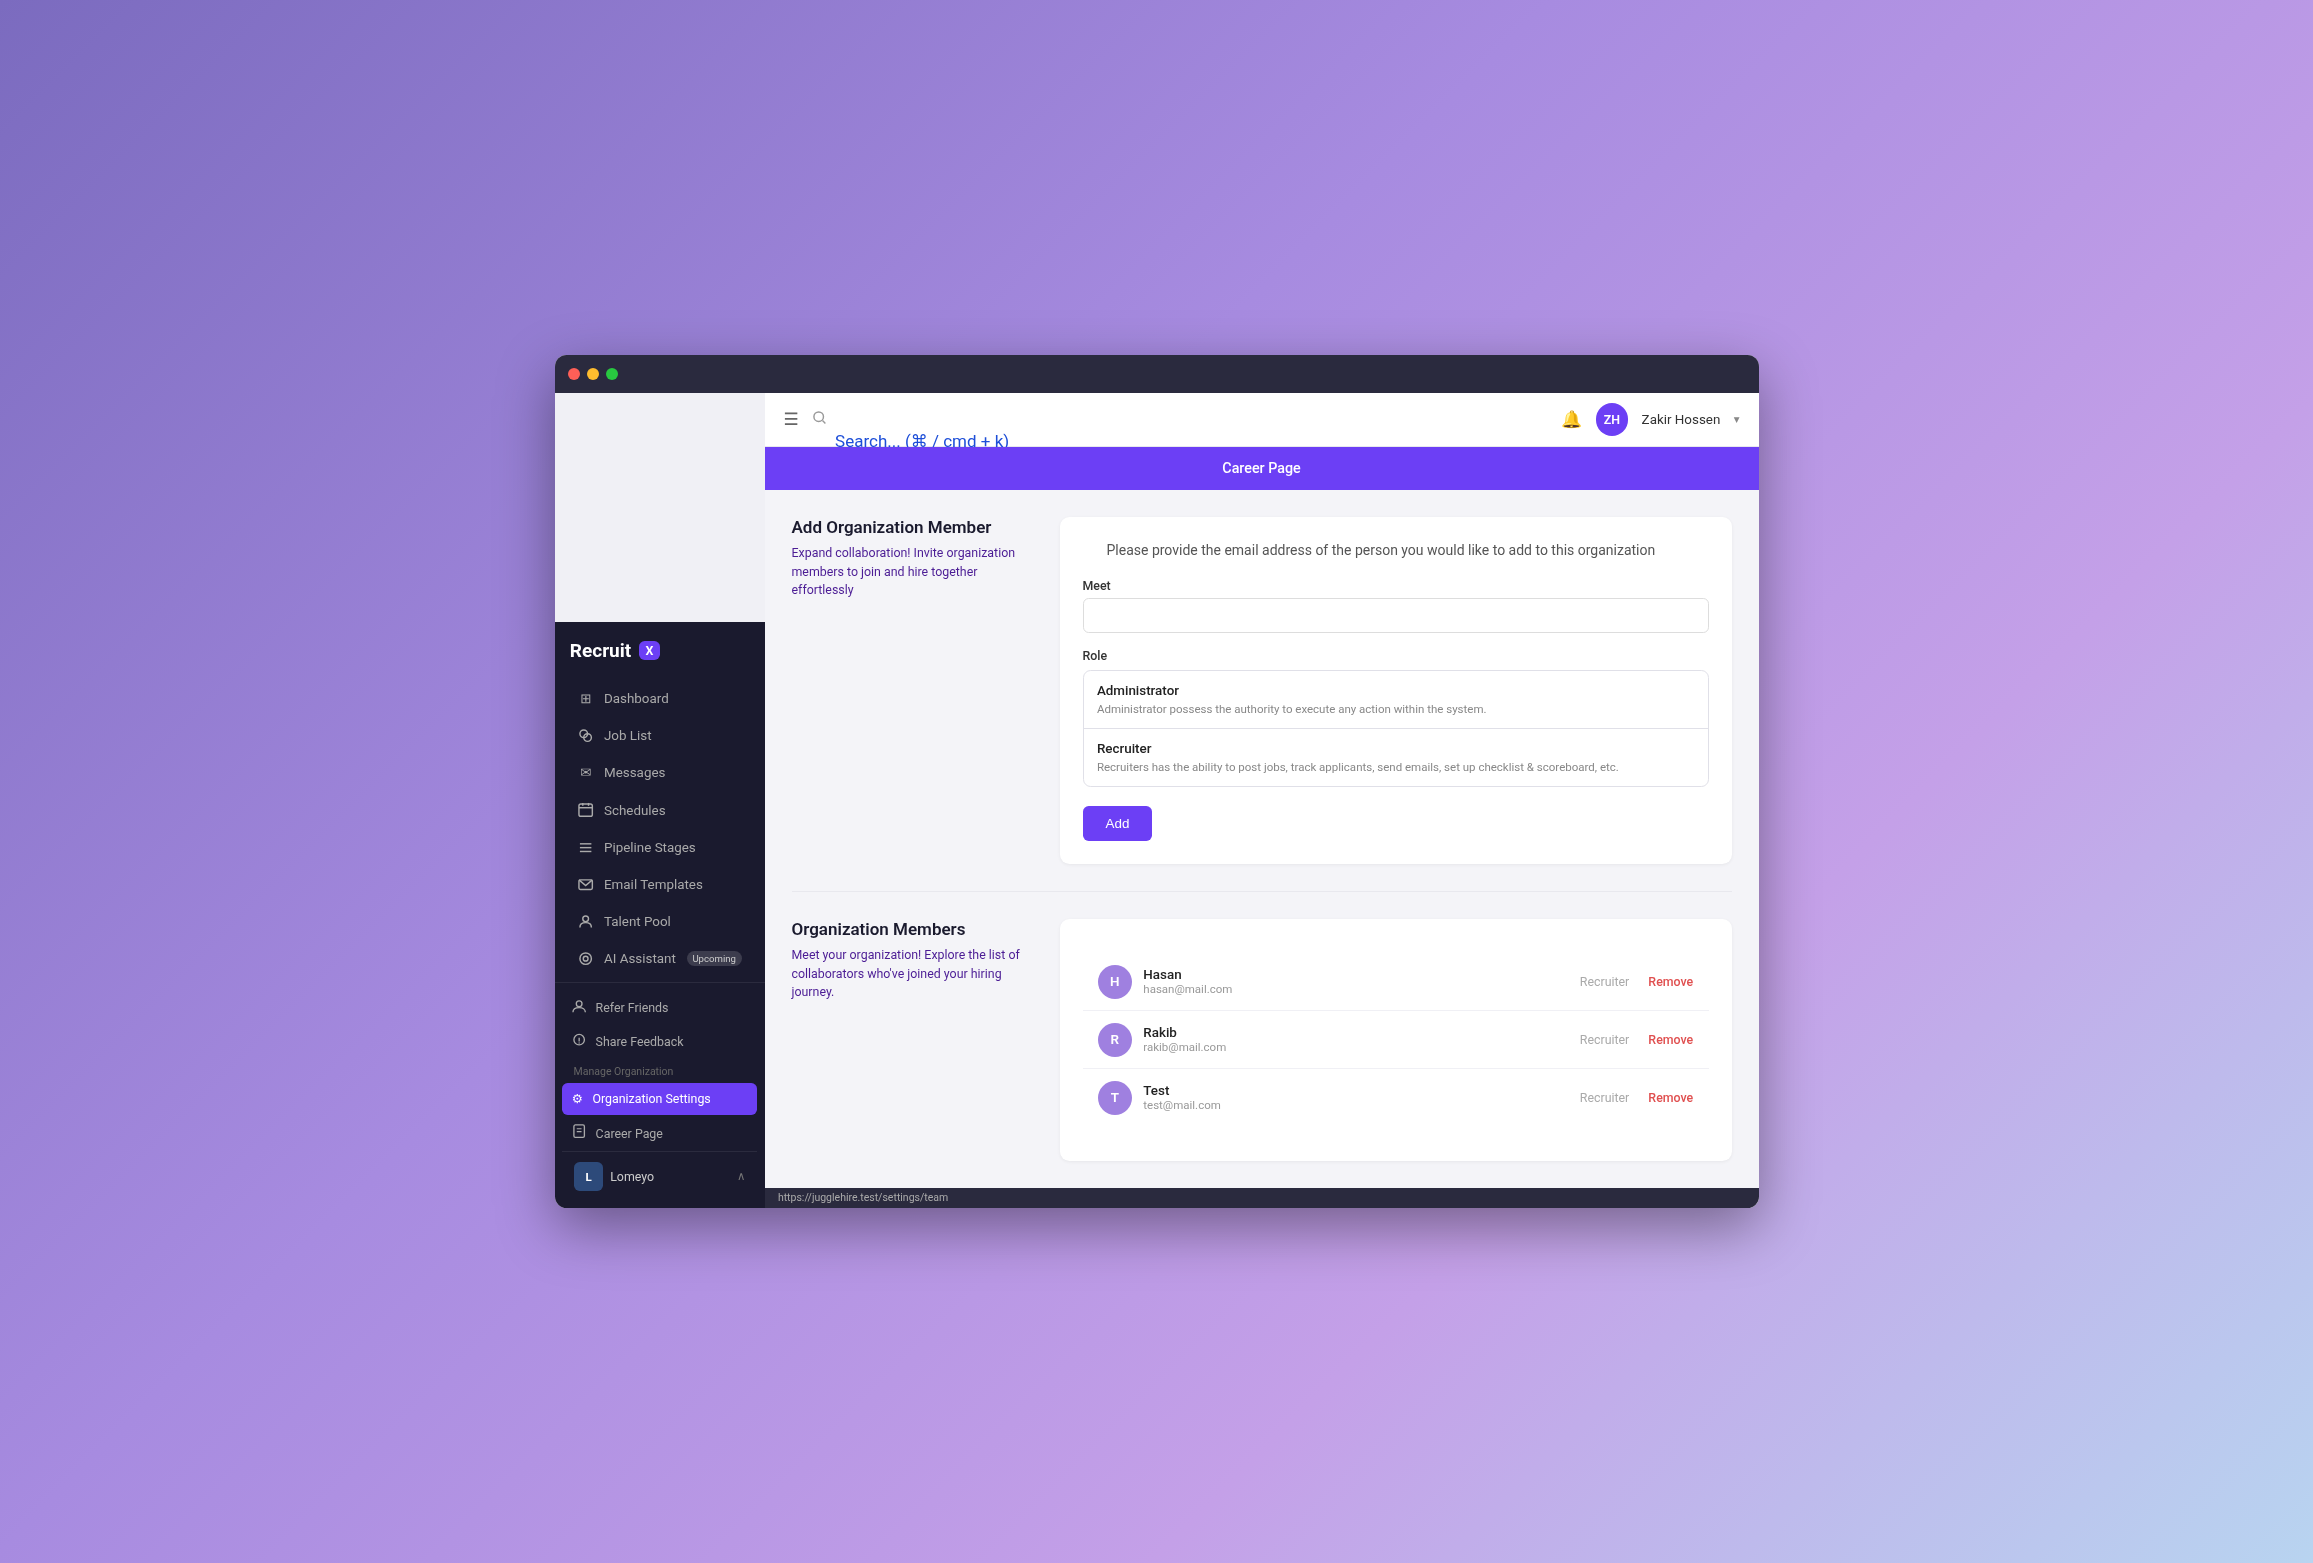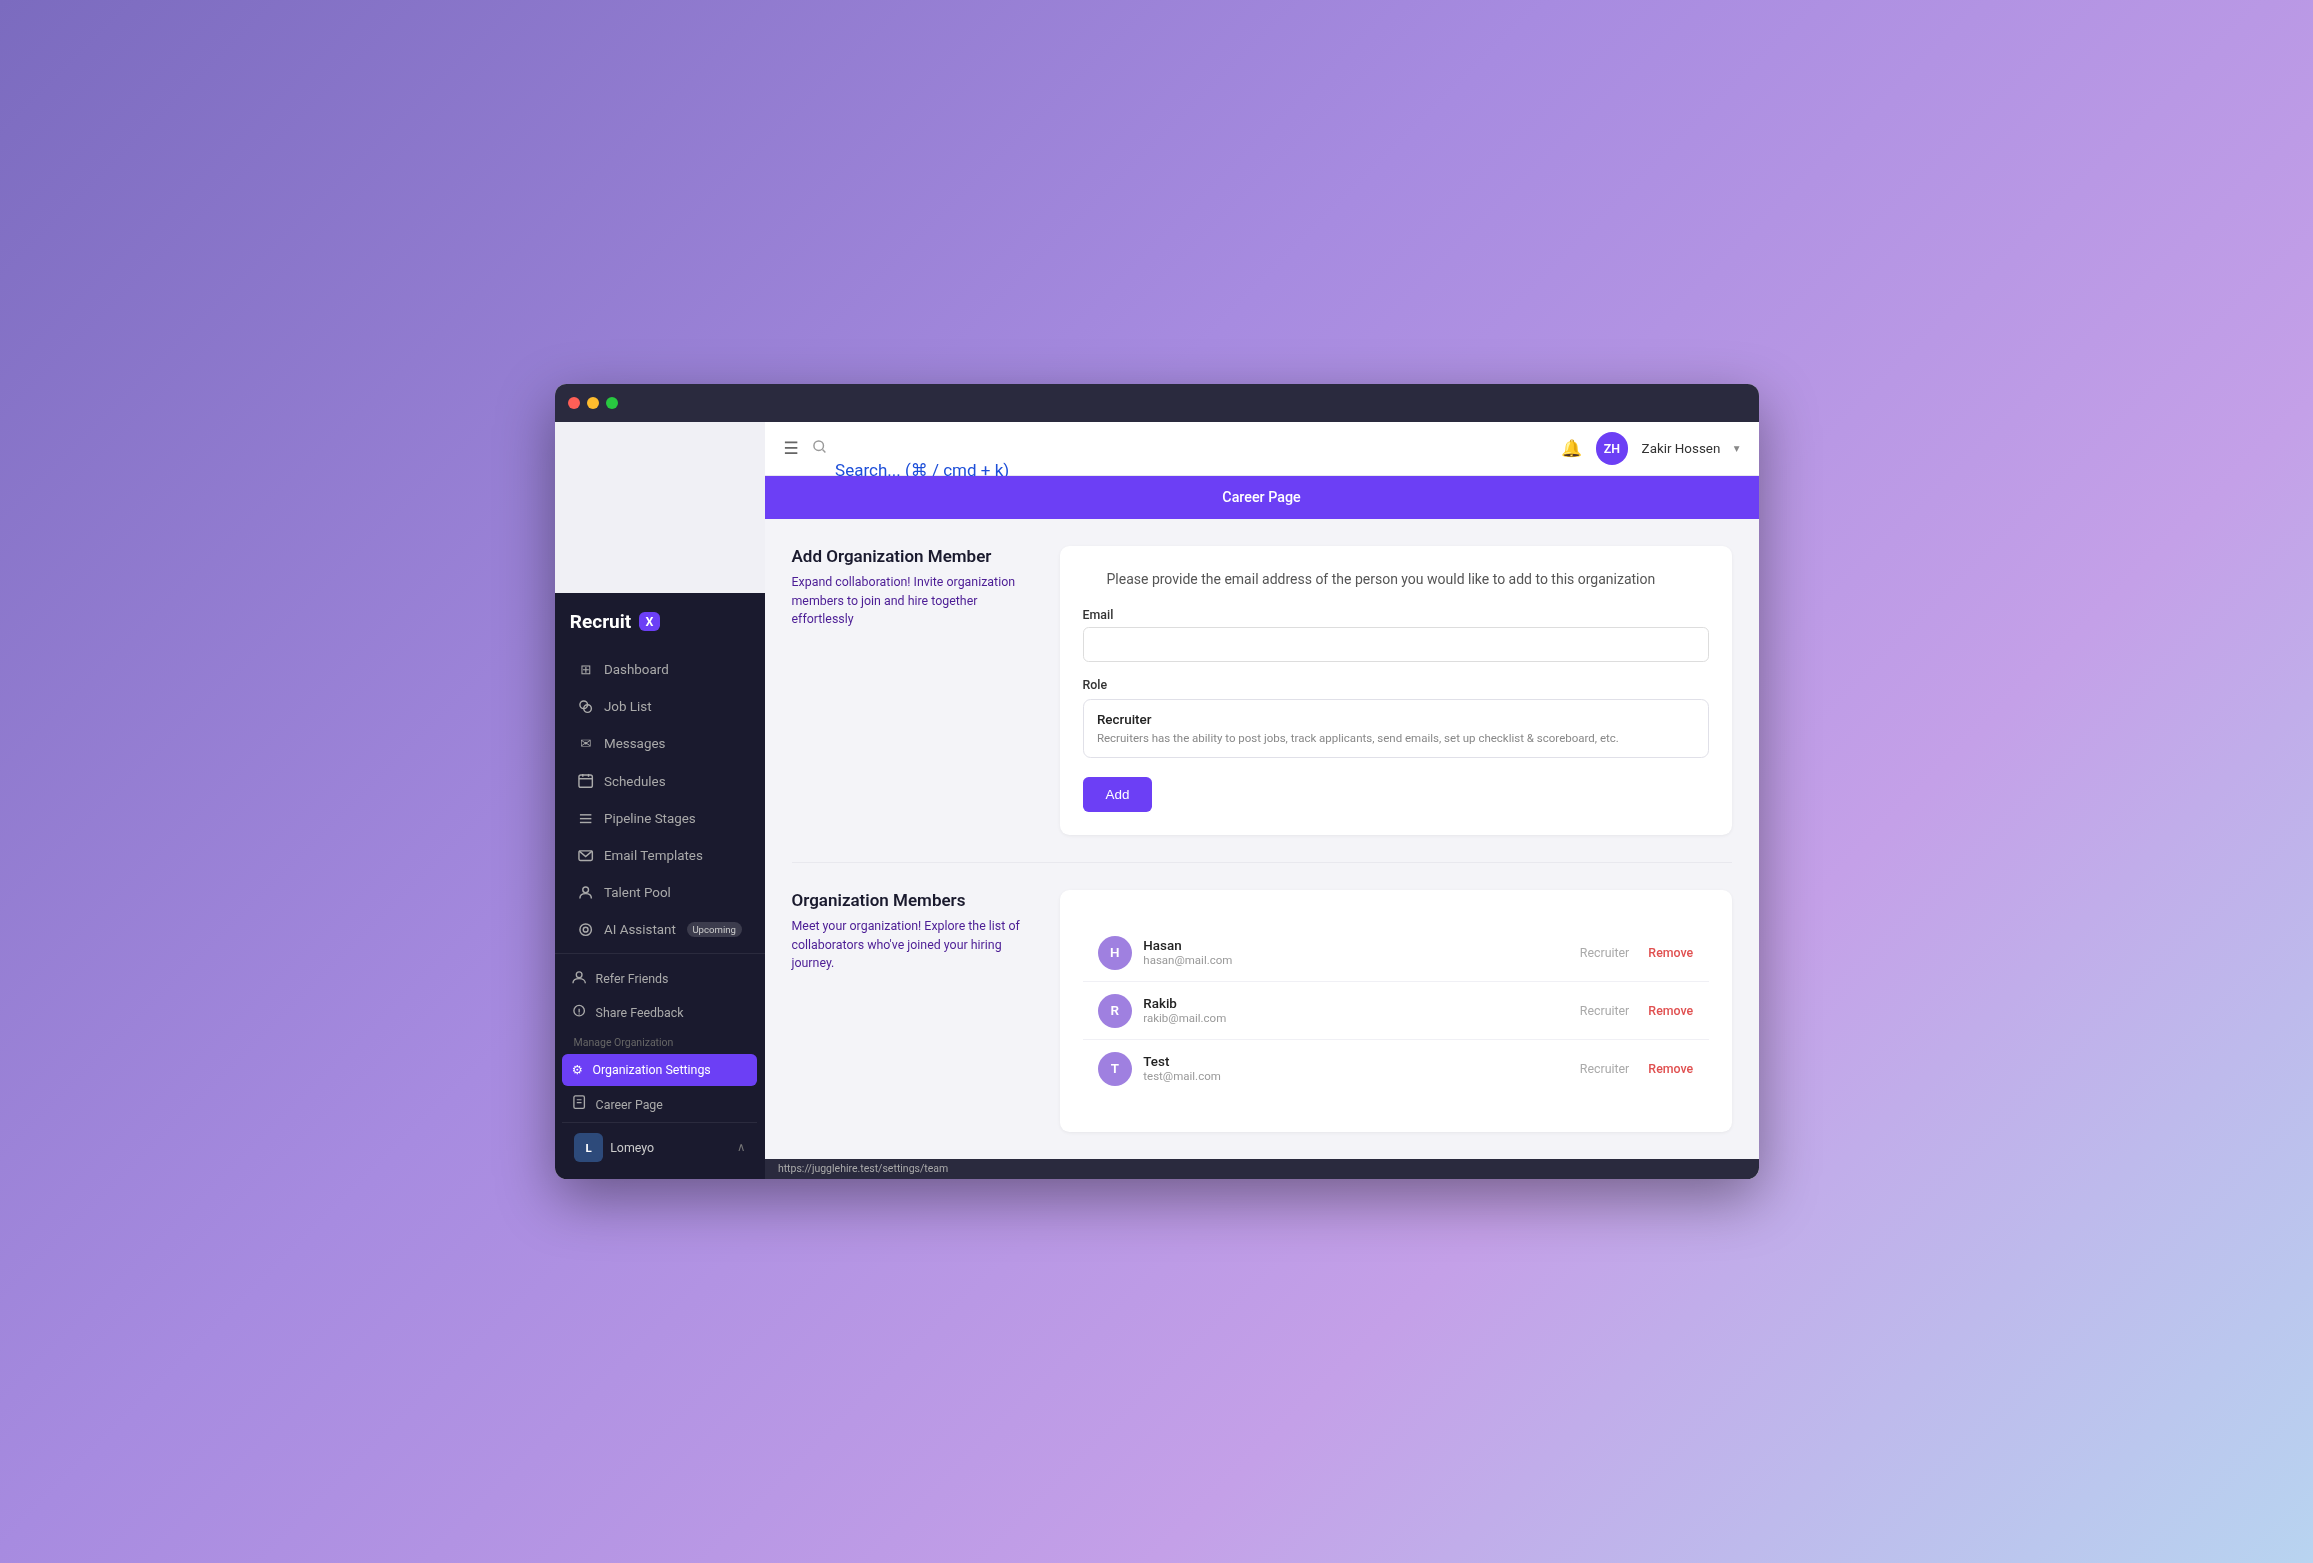--- a/index.html
+++ b/index.html
@@ -521,24 +521,28 @@
 
       <div class="content-area">
 
         <div class="section-row">
           <div class="section-left">
             <div class="section-title">Add Organization Member</div>
             <div class="section-desc">Expand collaboration! Invite organization members to join and hire together effortlessly</div>
           </div>
           <div class="section-card">
             <div class="form-hint">Please provide the email address of the person you would like to add to this organization</div>
-            <div class="form-label">Email</div>
+            <div class="form-label">Meet</div>
             <input class="form-input" type="email" style="">
             <div class="role-label">Role</div>
             <div class="role-options">
+              <div class="role-option">
+                <div class="role-option-name">Administrator</div>
+                <div class="role-option-desc">Administrator possess the authority to execute any action within the system.</div>
+              </div>
               <div class="role-option">
                 <div class="role-option-name">Recruiter</div>
                 <div class="role-option-desc">Recruiters has the ability to post jobs, track applicants, send emails, set up checklist &amp; scoreboard, etc.</div>
               </div>
             </div>
             <button class="add-btn">Add</button>
           </div>
         </div>
 
         <div class="divider"></div>

